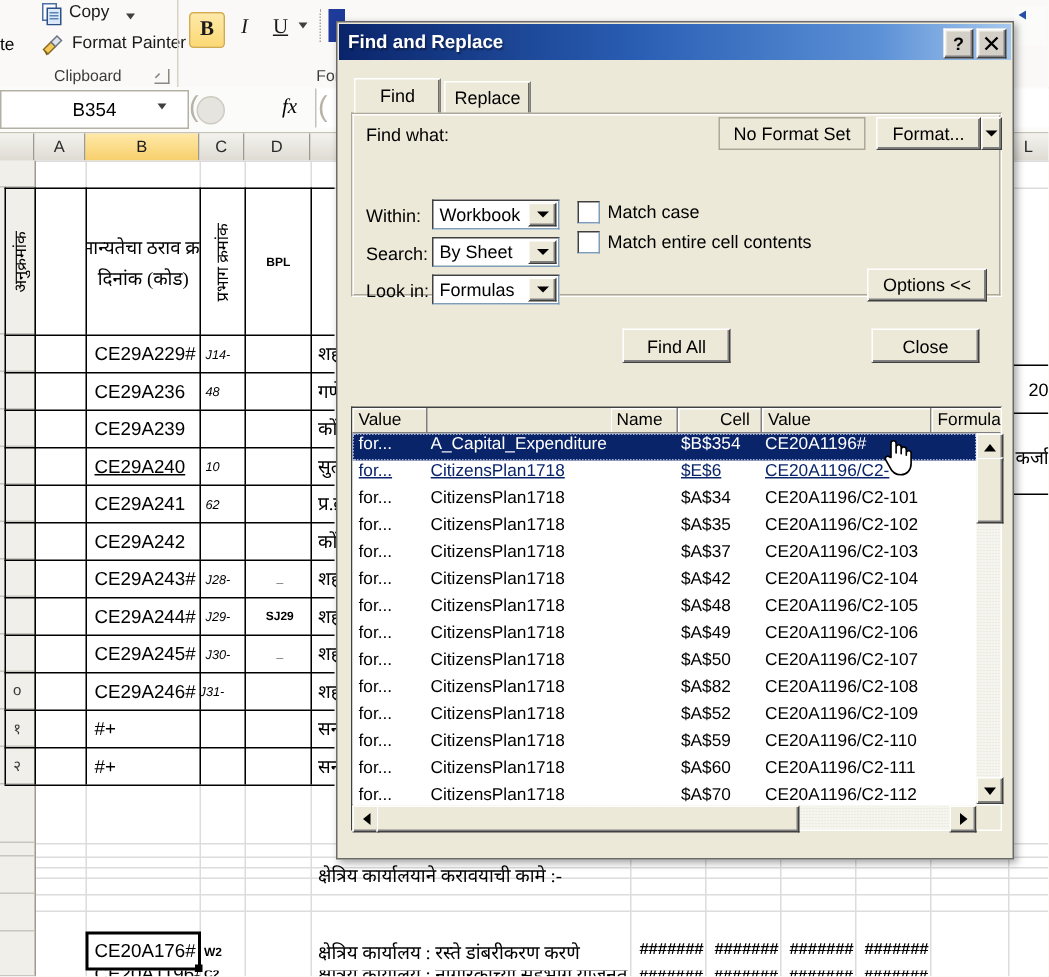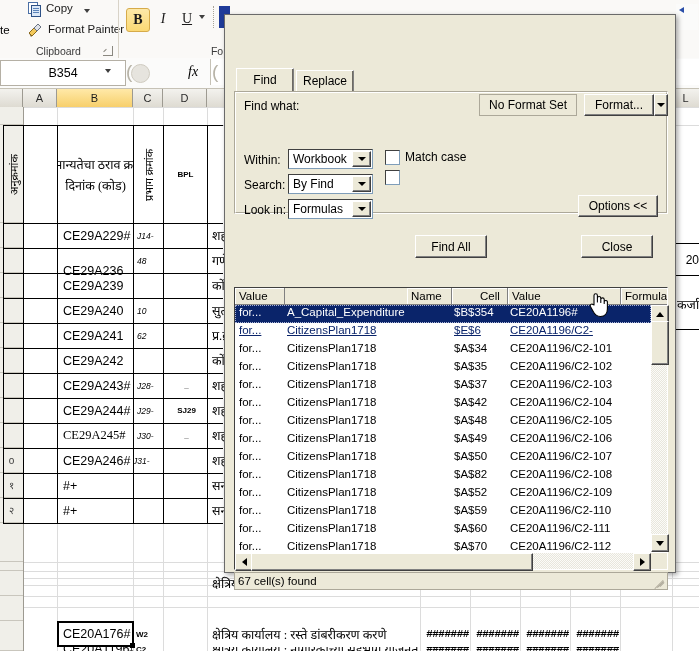--- a/index.html
+++ b/index.html
@@ -165,21 +165,21 @@
   }
   .tb-btns { position: absolute; right: 3px; top: 3px; display: flex; gap: 2px; }
   .tb-btn {
     width: 18px; height: 18px; background: #d4d0c8;
     border: 1px solid #ffffff; border-right-color:#404040; border-bottom-color:#404040;
     display:flex; align-items:center; justify-content:center;
     font-size: 12px; font-weight: bold; color:#000; line-height:1;
     box-shadow: inset -1px -1px 0 #808080, inset 1px 1px 0 #f4f2ec;
   }
 
-  .dlg-body { position: absolute; left:1px; top:29px; width:416px; height:531px; }
+  .dlg-body { position: absolute; left:1px; top:13px; width:416px; height:531px; }
 
   
   .tabstrip { position: absolute; left: 10px; top: 26px; }
   .tab {
     position: absolute; top: 0; height: 21px; box-sizing:border-box;
     display:flex; align-items:center; justify-content:center;
     font-size: 12px; background:#ece9d8;
     border:1px solid #fff; border-right-color:#808080; border-bottom:none;
     border-top-color:#fff; border-left-color:#fff;
     box-shadow: inset -1px 0 0 #6d6a63;
@@ -448,21 +448,21 @@
         <div class="cell mini" style="left:134px;top:116px;width:29px;height:25px;">J14-</div>
         <div class="cell mini2 ctr" style="left:164px;top:116px;width:43px;height:25px;"></div>
         <div class="cell mar" style="left:208px;top:116px;width:72px;height:25px;">शहरातील</div>
         <div class="tb" style="left:3px;top:166px;width:220px;height:1px;"></div>
         <div class="tb" style="left:3px;top:141px;width:1px;height:25px;"></div>
         <div class="tb" style="left:23px;top:141px;width:1px;height:25px;"></div>
         <div class="tb" style="left:57px;top:141px;width:1px;height:25px;"></div>
         <div class="tb" style="left:133px;top:141px;width:1px;height:25px;"></div>
         <div class="tb" style="left:163px;top:141px;width:1px;height:25px;"></div>
         <div class="tb" style="left:207px;top:141px;width:1px;height:25px;"></div>
-        <div class="cell code" style="left:58px;top:151px;width:75px;height:25px;text-align:right;">CE29A236</div>
+        <div class="cell code" style="left:58px;top:141px;width:75px;height:25px;text-align:right;">CE29A236</div>
         <div class="cell mini" style="left:134px;top:141px;width:29px;height:25px;">48</div>
         <div class="cell mini2 ctr" style="left:164px;top:141px;width:43px;height:25px;"></div>
         <div class="cell mar" style="left:208px;top:141px;width:72px;height:25px;">गणेशपेठ</div>
         <div class="tb" style="left:3px;top:191px;width:220px;height:1px;"></div>
         <div class="tb" style="left:3px;top:166px;width:1px;height:25px;"></div>
         <div class="tb" style="left:23px;top:166px;width:1px;height:25px;"></div>
         <div class="tb" style="left:57px;top:166px;width:1px;height:25px;"></div>
         <div class="tb" style="left:133px;top:166px;width:1px;height:25px;"></div>
         <div class="tb" style="left:163px;top:166px;width:1px;height:25px;"></div>
         <div class="tb" style="left:207px;top:166px;width:1px;height:25px;"></div>
@@ -470,21 +470,21 @@
         <div class="cell mini" style="left:134px;top:166px;width:29px;height:25px;"></div>
         <div class="cell mini2 ctr" style="left:164px;top:166px;width:43px;height:25px;"></div>
         <div class="cell mar" style="left:208px;top:166px;width:72px;height:25px;">कोंढवा क</div>
         <div class="tb" style="left:3px;top:216px;width:220px;height:1px;"></div>
         <div class="tb" style="left:3px;top:191px;width:1px;height:25px;"></div>
         <div class="tb" style="left:23px;top:191px;width:1px;height:25px;"></div>
         <div class="tb" style="left:57px;top:191px;width:1px;height:25px;"></div>
         <div class="tb" style="left:133px;top:191px;width:1px;height:25px;"></div>
         <div class="tb" style="left:163px;top:191px;width:1px;height:25px;"></div>
         <div class="tb" style="left:207px;top:191px;width:1px;height:25px;"></div>
-        <div class="cell code" style="left:58px;top:191px;width:75px;height:25px;">CE29A240</div>
+        <div class="cell code" style="left:58px;top:191px;width:75px;height:25px;text-decoration:underline;">CE29A240</div>
         <div class="cell mini" style="left:134px;top:191px;width:29px;height:25px;">10</div>
         <div class="cell mini2 ctr" style="left:164px;top:191px;width:43px;height:25px;"></div>
         <div class="cell mar" style="left:208px;top:191px;width:72px;height:25px;">सुतारवाडी</div>
         <div class="tb" style="left:3px;top:241px;width:220px;height:1px;"></div>
         <div class="tb" style="left:3px;top:216px;width:1px;height:25px;"></div>
         <div class="tb" style="left:23px;top:216px;width:1px;height:25px;"></div>
         <div class="tb" style="left:57px;top:216px;width:1px;height:25px;"></div>
         <div class="tb" style="left:133px;top:216px;width:1px;height:25px;"></div>
         <div class="tb" style="left:163px;top:216px;width:1px;height:25px;"></div>
         <div class="tb" style="left:207px;top:216px;width:1px;height:25px;"></div>
@@ -525,21 +525,21 @@
         <div class="cell mini" style="left:134px;top:291px;width:29px;height:25px;">J29-</div>
         <div class="cell mini2 ctr" style="left:164px;top:291px;width:43px;height:25px;">SJ29</div>
         <div class="cell mar" style="left:208px;top:291px;width:72px;height:25px;">शहरामध्ये</div>
         <div class="tb" style="left:3px;top:341px;width:220px;height:1px;"></div>
         <div class="tb" style="left:3px;top:316px;width:1px;height:25px;"></div>
         <div class="tb" style="left:23px;top:316px;width:1px;height:25px;"></div>
         <div class="tb" style="left:57px;top:316px;width:1px;height:25px;"></div>
         <div class="tb" style="left:133px;top:316px;width:1px;height:25px;"></div>
         <div class="tb" style="left:163px;top:316px;width:1px;height:25px;"></div>
         <div class="tb" style="left:207px;top:316px;width:1px;height:25px;"></div>
-        <div class="cell code" style="left:58px;top:316px;width:75px;height:25px;font-family:Liberation Serif, serif;">CE29A245#</div>
+        <div class="cell code" style="left:58px;top:316px;width:75px;height:25px;">CE29A245#</div>
         <div class="cell mini" style="left:134px;top:316px;width:29px;height:25px;">J30-</div>
         <div class="cell mini2 ctr" style="left:164px;top:316px;width:43px;height:25px;">_</div>
         <div class="cell mar" style="left:208px;top:316px;width:72px;height:25px;">शहरामध्ये</div>
         <div class="tb" style="left:3px;top:366px;width:220px;height:1px;"></div>
         <div class="tb" style="left:3px;top:341px;width:1px;height:25px;"></div>
         <div class="tb" style="left:23px;top:341px;width:1px;height:25px;"></div>
         <div class="tb" style="left:57px;top:341px;width:1px;height:25px;"></div>
         <div class="tb" style="left:133px;top:341px;width:1px;height:25px;"></div>
         <div class="tb" style="left:163px;top:341px;width:1px;height:25px;"></div>
         <div class="tb" style="left:207px;top:341px;width:1px;height:25px;"></div>
@@ -587,20 +587,31 @@
         <div class="cell hashcell" style="left:475px;top:540px;width:45px;height:4px;">#######</div>
         <div class="cell hashcell" style="left:525px;top:540px;width:45px;height:4px;">#######</div>
         <div class="cell hashcell" style="left:575px;top:540px;width:45px;height:4px;">#######</div>
       </div>
 
     <div class="active-cell" style="left:57px;top:514px;width:77px;height:26px;"></div>
   </div>
 
   <div class="dialog">
 
+    <div class="titlebar">
+      <span class="title-text">Find and Replace</span>
+      <div class="tb-btns">
+        <div class="tb-btn">?</div>
+        <div class="tb-btn">
+          <svg width="10" height="10" viewBox="0 0 10 10">
+            <path d="M1 1 L9 9 M9 1 L1 9" stroke="#000" stroke-width="1.6"></path>
+          </svg>
+        </div>
+      </div>
+    </div>
 
     <div class="dlg-body">
 
       <div class="tabstrip">
         <div class="tab active" style="left:0;width:58px;">
           <span>Find</span>
         </div>
         <div class="tab" style="left:60px;width:58px;">
           <span>Replace</span>
         </div>
@@ -624,38 +635,39 @@
       <div class="lbl" style="left:18px; top:109px;">Within:</div>
       <div class="combo" style="left:62px; top:105px; width:85px; height:20px;">
         <span class="cv">Workbook</span>
         <span class="cbtn">
             <span class="dnarrow"></span>
           </span>
       </div>
 
       <div class="lbl" style="left:18px; top:134px;">Search:</div>
       <div class="combo" style="left:62px; top:130px; width:85px; height:20px;">
-        <span class="cv">By Find</span>
+        <span class="cv">By Sheet</span>
         <span class="cbtn">
             <span class="dnarrow"></span>
           </span>
       </div>
 
       <div class="lbl" style="left:18px; top:159px;">Look in:</div>
       <div class="combo" style="left:62px; top:155px; width:85px; height:20px;">
         <span class="cv">Formulas</span>
         <span class="cbtn">
             <span class="dnarrow"></span>
           </span>
       </div>
 
       <div class="chk" style="left:159px; top:106px;"></div>
       <div class="lbl" style="left:179px; top:106px;">Match case</div>
 
       <div class="chk" style="left:159px; top:126px;"></div>
+      <div class="lbl" style="left:179px; top:126px;">Match entire cell contents</div>
 
       <div class="btn" style="left:352px; top:151px; width:80px; height:22px;">
         <span>Options &lt;&lt;</span>
       </div>
 
       <div class="btn" style="left:189px; top:191px; width:72px; height:23px;">
         <span>Find All</span>
       </div>
       <div class="btn" style="left:355px; top:191px; width:72px; height:23px;">
         <span>Close</span>
@@ -789,28 +801,20 @@
               <span class="arr lf"></span>
             </div>
           <div class="hsb-thumb"></div>
           <div class="sb-btn" style="right:0;top:0;">
               <span class="arr rt"></span>
             </div>
         </div>
         <div class="corner-box"></div>
       </div>
 
-      <div class="statusbar">
-        <span>67 cell(s) found</span>
-        <span class="grip">
-          <i style="left:6px;top:9px;width:6px;transform:rotate(-45deg);"></i>
-          <i style="left:3px;top:9px;width:9px;transform:rotate(-45deg);"></i>
-          <i style="left:0px;top:9px;width:12px;transform:rotate(-45deg);"></i>
-        </span>
-      </div>
 
     </div>
   </div>
 
   <div class="cursor">
     <svg width="22" height="26" viewBox="0 0 22 26">
       <path d="M6 13 L6 3.5 A1.7 1.7 0 0 1 9.4 3.5 L9.4 10 L9.4 6.2 A1.7 1.7 0 0 1 12.8 6.2 L12.8 10.5 L12.8 7.6 A1.7 1.7 0 0 1 16.2 7.6 L16.2 11.5 L16.2 9.6 A1.7 1.7 0 0 1 19.4 9.6 L19.4 17 C19.4 21.5 16.6 24.5 12.6 24.5 C9 24.5 6.6 22.6 5.2 19.4 L2.4 14.4 A1.6 1.6 0 0 1 5 12.6 Z" fill="#ffffff" stroke="#000000" stroke-width="1.1" stroke-linejoin="round"></path>
     </svg>
   </div>
 

